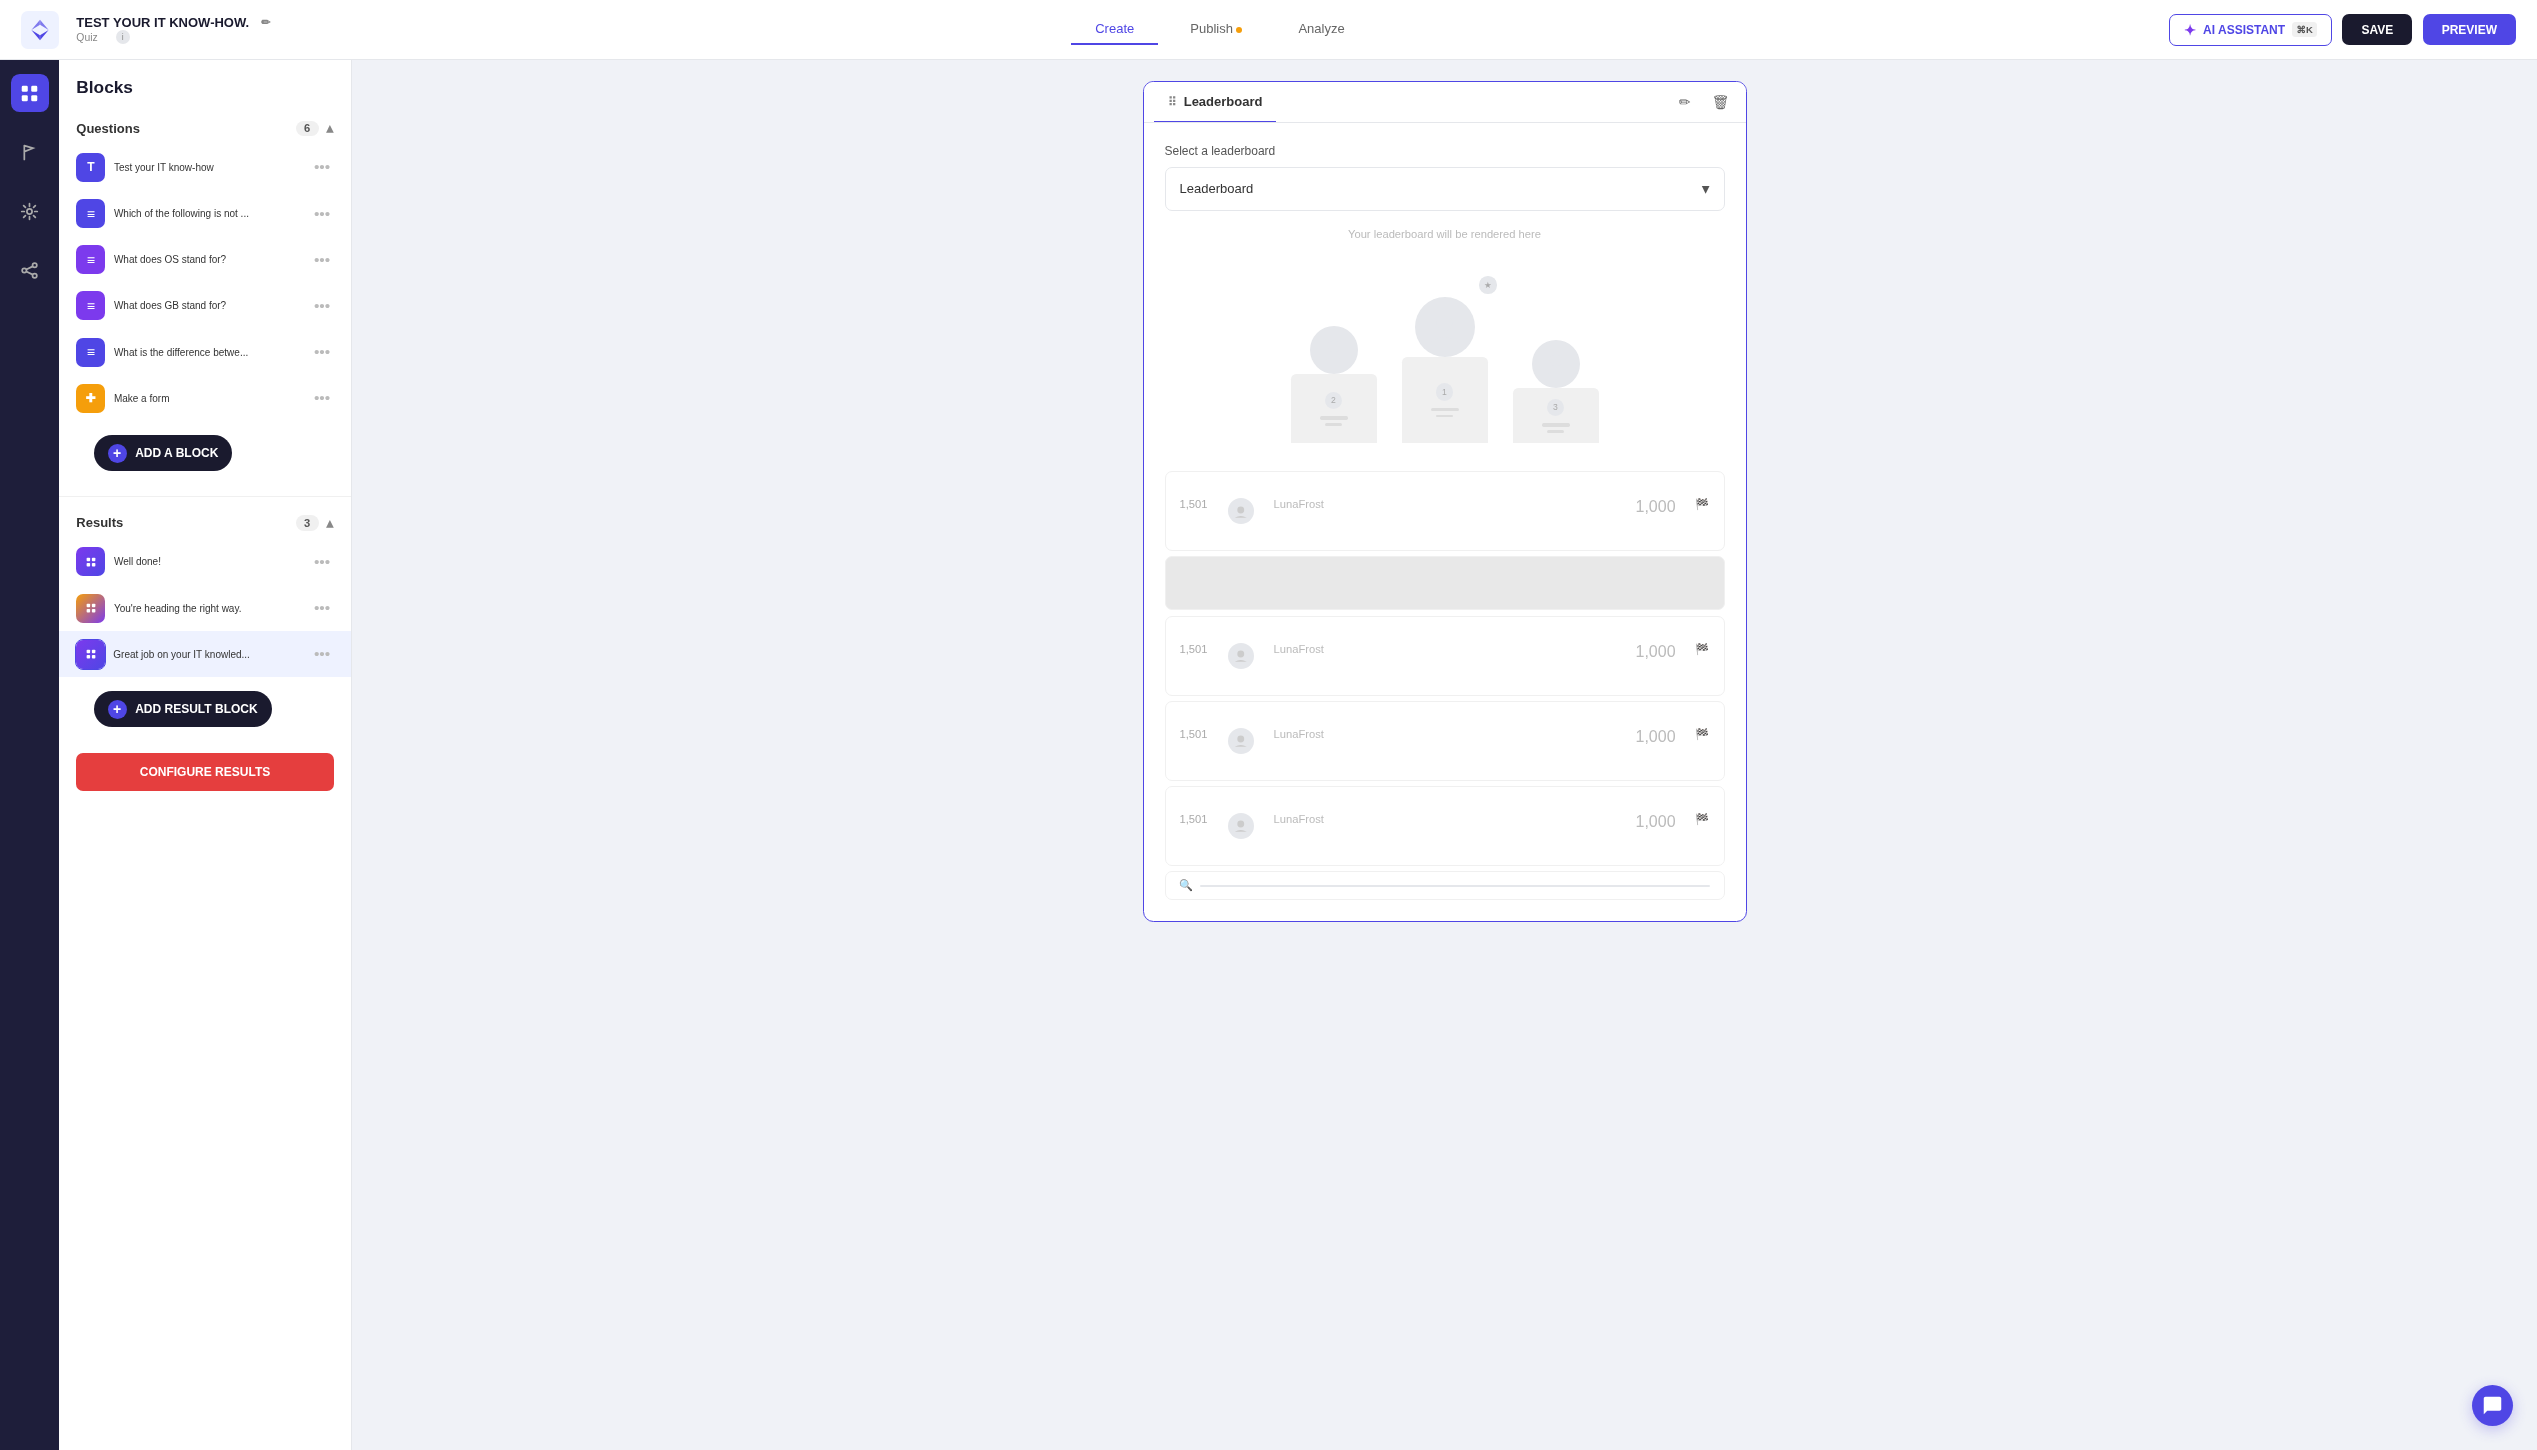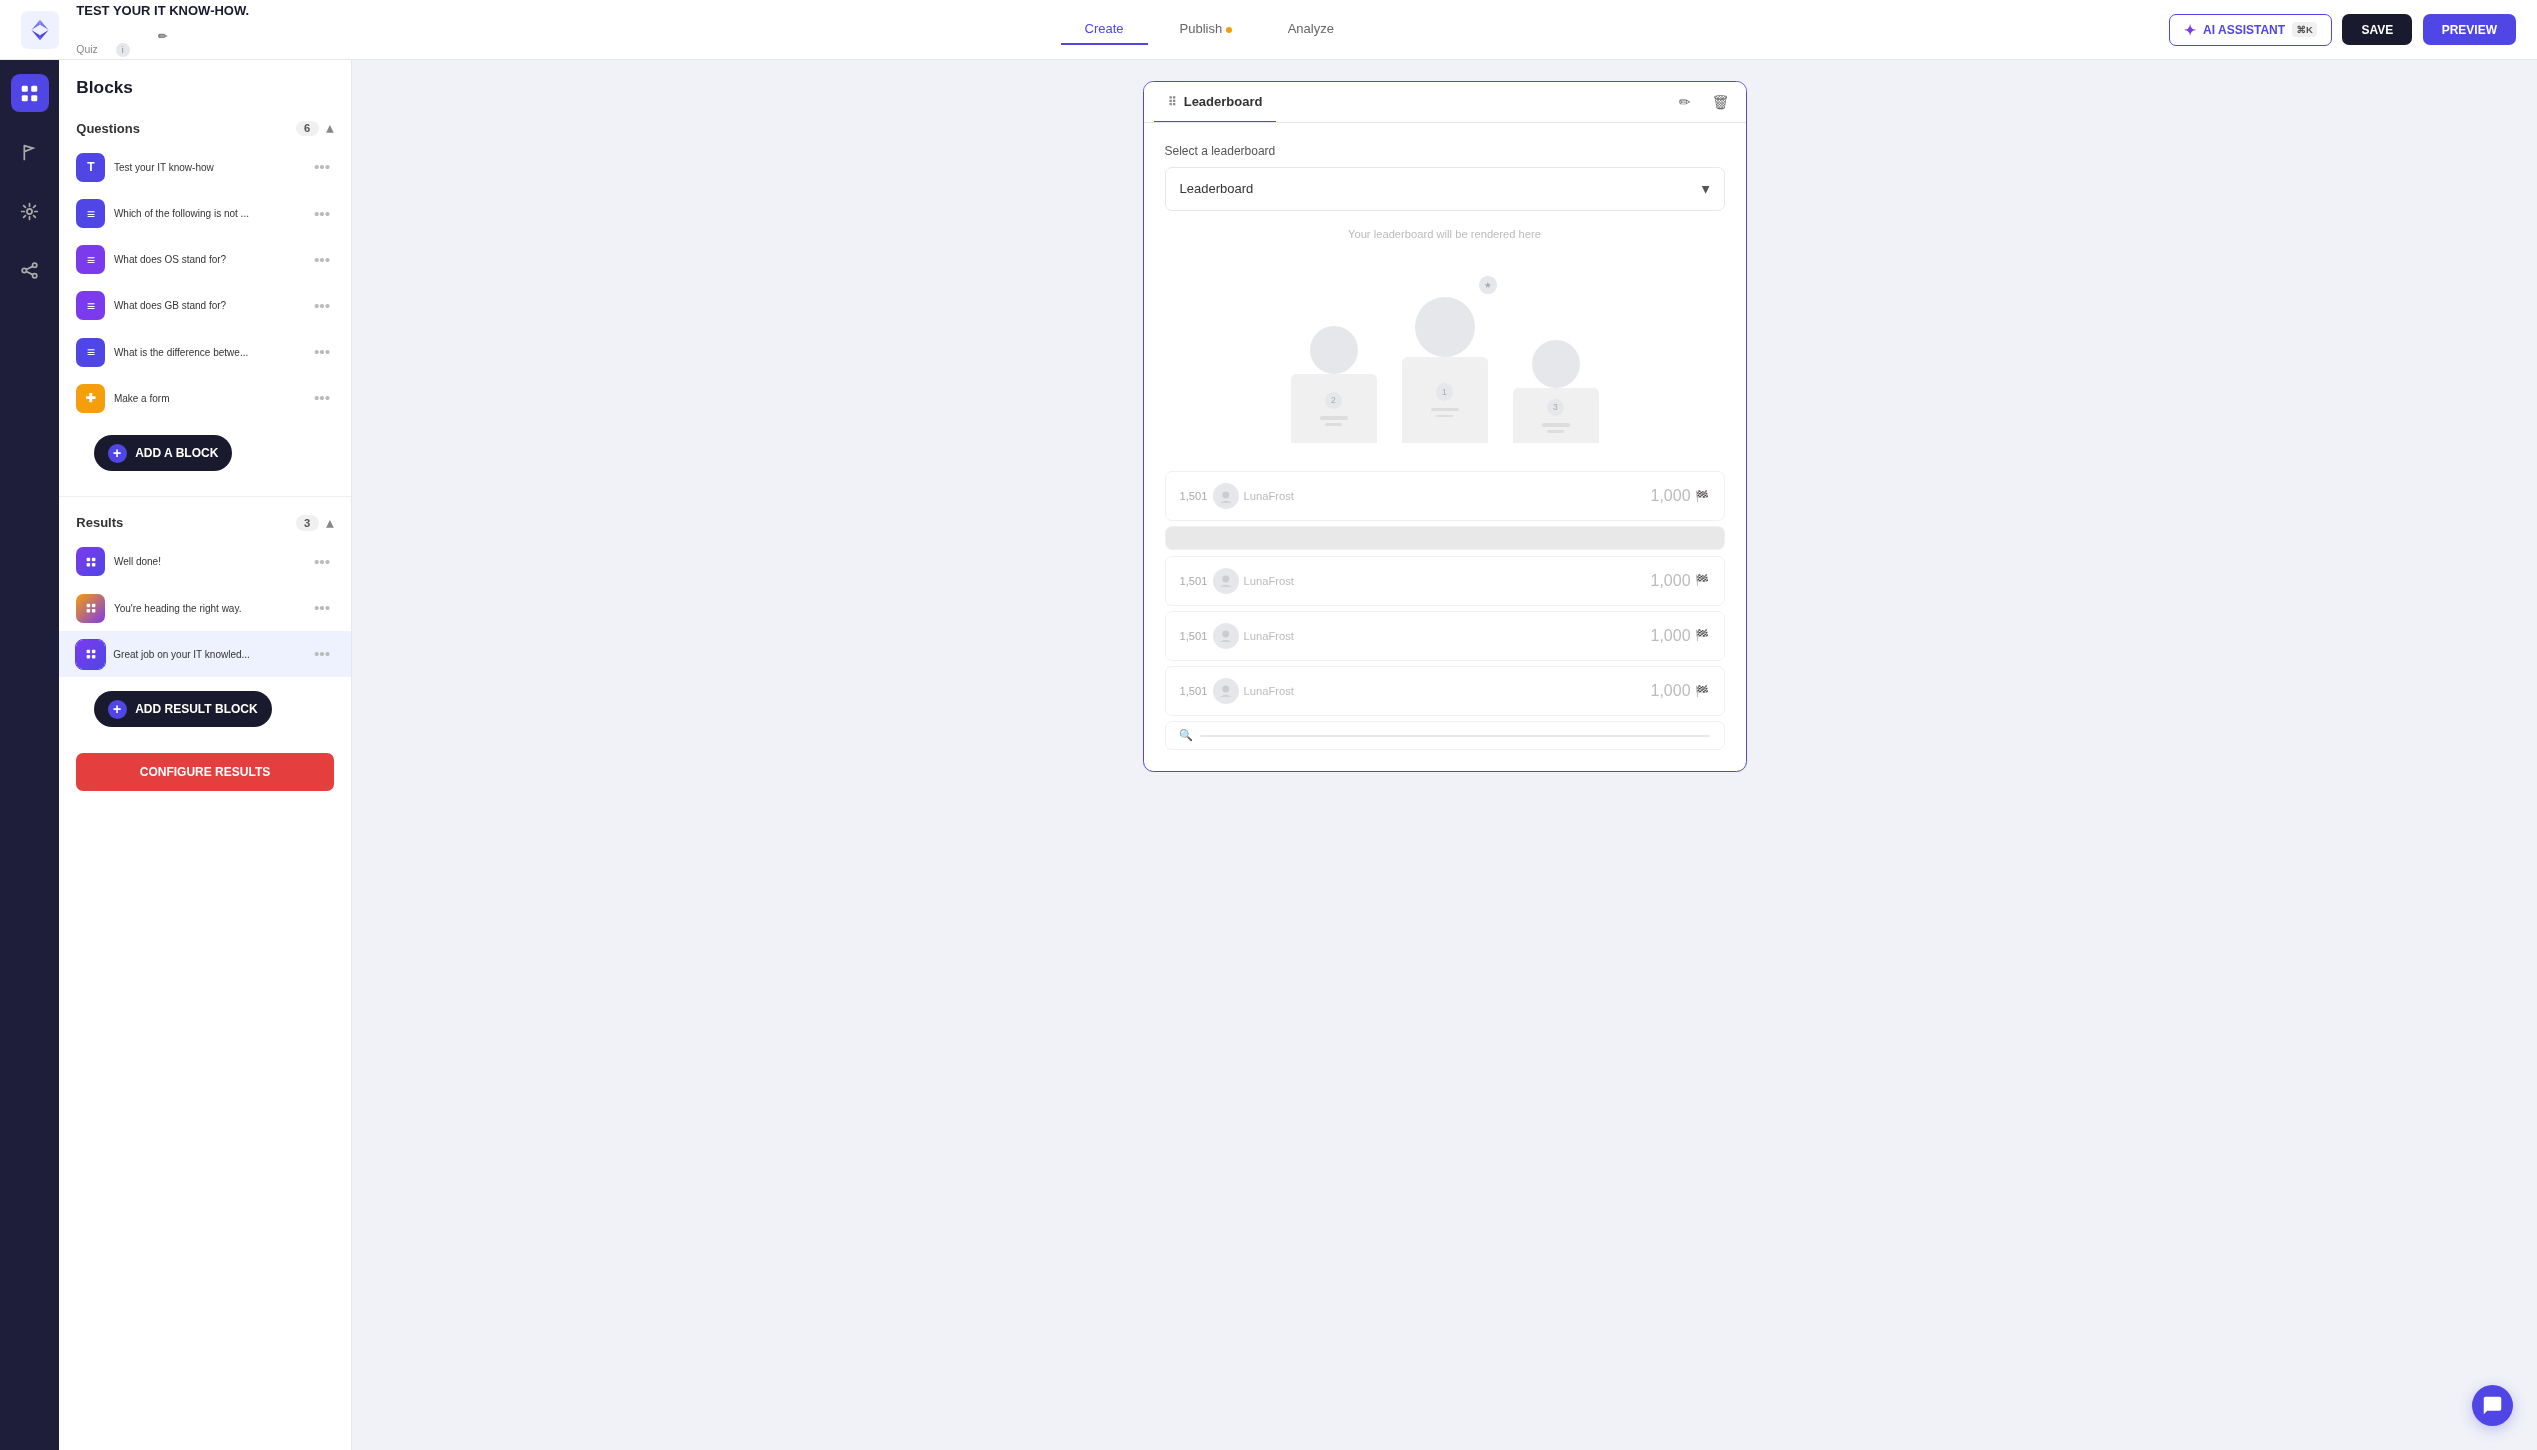--- a/index.html
+++ b/index.html
@@ -7,21 +7,21 @@
 
     
     .topnav {
       display: flex; align-items: center; height: 60px;
       background: #fff; border-bottom: 0.9px solid #e5e7eb;
       padding: 0 21px; gap: 17.3px; position: relative; z-index: 10;
     }
     .logo-area { display: flex; align-items: center; gap: 8.6px; }
     .logo-icon { width: 38px; height: 38px; }
     .title-area { display: flex; flex-direction: column; }
-    .app-title { font-size: 13px; font-weight: 700; color: #1a1a2e; display: flex; align-items: center; gap: 12px; flex-direction: column; }
+    .app-title { font-size: 13px; font-weight: 700; color: #1a1a2e; display: flex; align-items: center; gap: 12px; }
     .app-subtitle { font-size: 10.4px; color: #888; display: flex; align-items: center; gap: 18px; }
     .edit-icon { color: #888; font-size: 11.2px; cursor: pointer; }
     .nav-tabs { display: flex; gap: 8px; margin: 0 auto; }
     .nav-tab { padding: 7px 24px; font-size: 13px; font-weight: 500; color: #666; cursor: pointer; border-bottom: 2.6px solid transparent; text-decoration: none; }
     .nav-tab.active { color: #4f46e5; border-bottom: 2.6px solid #4f46e5; }
     .nav-tab .dot { display: inline-block; width: 6px; height: 6px; background: #f59e0b; border-radius: 50%; margin-left: 3.5px; vertical-align: middle; }
     .nav-actions { display: flex; align-items: center; gap: 10.4px; }
     .ai-btn { display: flex; align-items: center; gap: 7px; border: 1.3px solid #4f46e5; border-radius: 7px; padding: 7px 14px; color: #4f46e5; font-size: 12px; font-weight: 600; cursor: pointer; background: #fff; }
     .ai-btn .kbd { font-size: 9.5px; background: #f0f0f0; border-radius: 3.5px; padding: 1.7px 4.3px; color: #555; }
     .save-btn { background: #1a1a2e; color: #fff; border: none; border-radius: 7px; padding: 8.6px 19px; font-size: 12px; font-weight: 700; cursor: pointer; }
@@ -80,21 +80,21 @@
     .podium-avatar.large { width: 60px; height: 60px; font-size: 24px; }
     .podium-avatar.medium { width: 48px; height: 48px; font-size: 19px; }
     .podium-base { background: #f0f0f0; border-radius: 7px; width: 100%; display: flex; align-items: flex-end; justify-content: center; padding-bottom: 7px; }
     .podium-base.first { height: 86px; }
     .podium-base.second { height: 69px; }
     .podium-base.third { height: 55px; }
     .podium-col { display: flex; flex-direction: column; align-items: center; width: 104px; }
 
     
     .lb-list { margin-top: 14px; }
-    .lb-list-item { display: flex; align-items: center; gap: 5px; padding: 11px 14px; border: 0.9px solid #f0f0f0; border-radius: 7px; margin-bottom: 5.2px; background: #fff; }
+    .lb-list-item { display: flex; align-items: flex-start; gap: 20px; padding: 26px 14px; border: 0.9px solid #f0f0f0; border-radius: 7px; margin-bottom: 5.2px; background: #fff; }
     .lb-list-item.highlighted { background: #e8e8e8; }
     .lb-rank-num { font-size: 11.2px; color: #aaa; width: 28px; }
     .lb-avatar-sm { width: 26px; height: 26px; background: #e5e7eb; border-radius: 50%; display: flex; align-items: center; justify-content: center; font-size: 11.2px; color: #aaa; }
     .lb-user-name { flex: 1; font-size: 11.2px; color: #bbb; }
     .lb-score { font-size: 16px; color: #bbb; }
     .lb-flag { font-size: 11.2px; color: #bbb; }
     .lb-search { display: flex; align-items: center; gap: 7px; padding: 7px 14px; border: 0.9px solid #f0f0f0; border-radius: 7px; }
     .lb-search-line { flex: 1; height: 1.7px; background: #e5e7eb; border-radius: 1.7px; }
 
     

